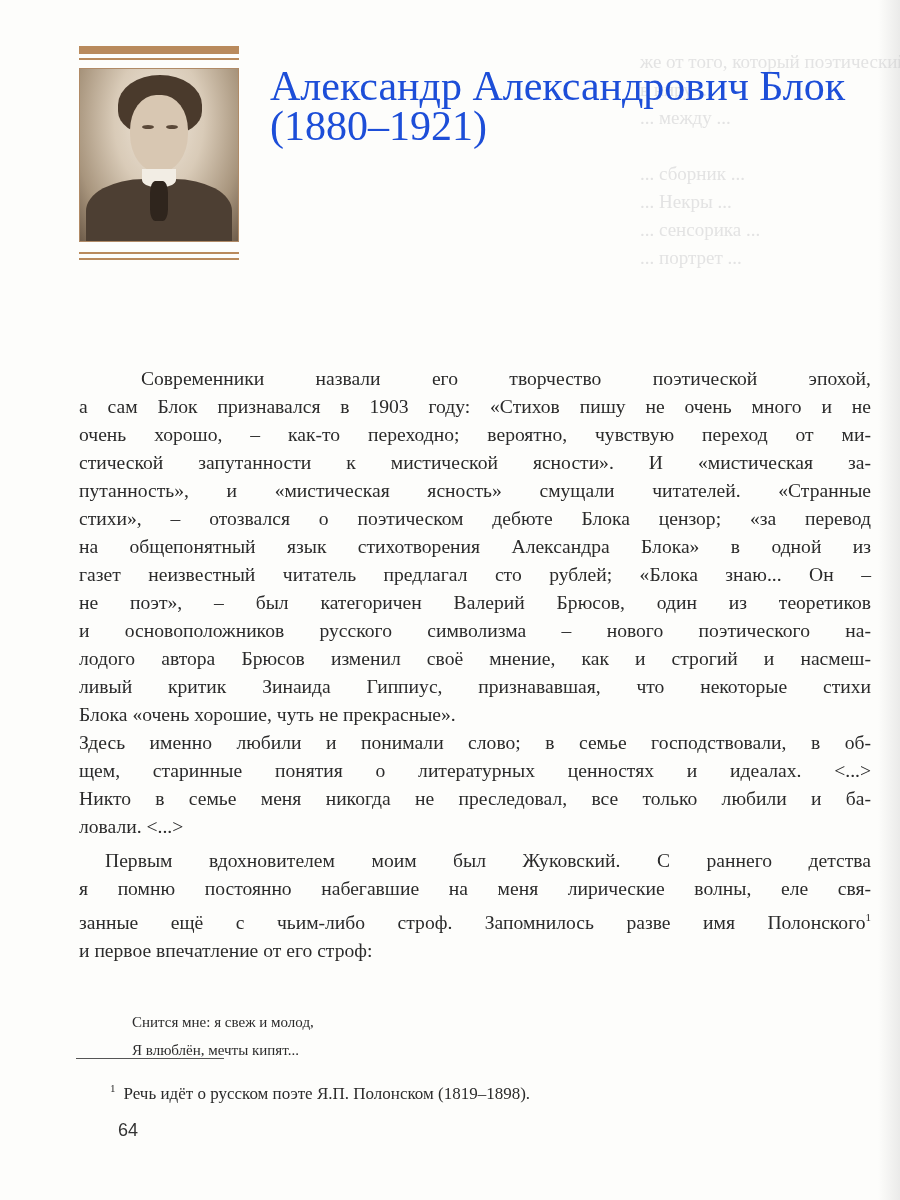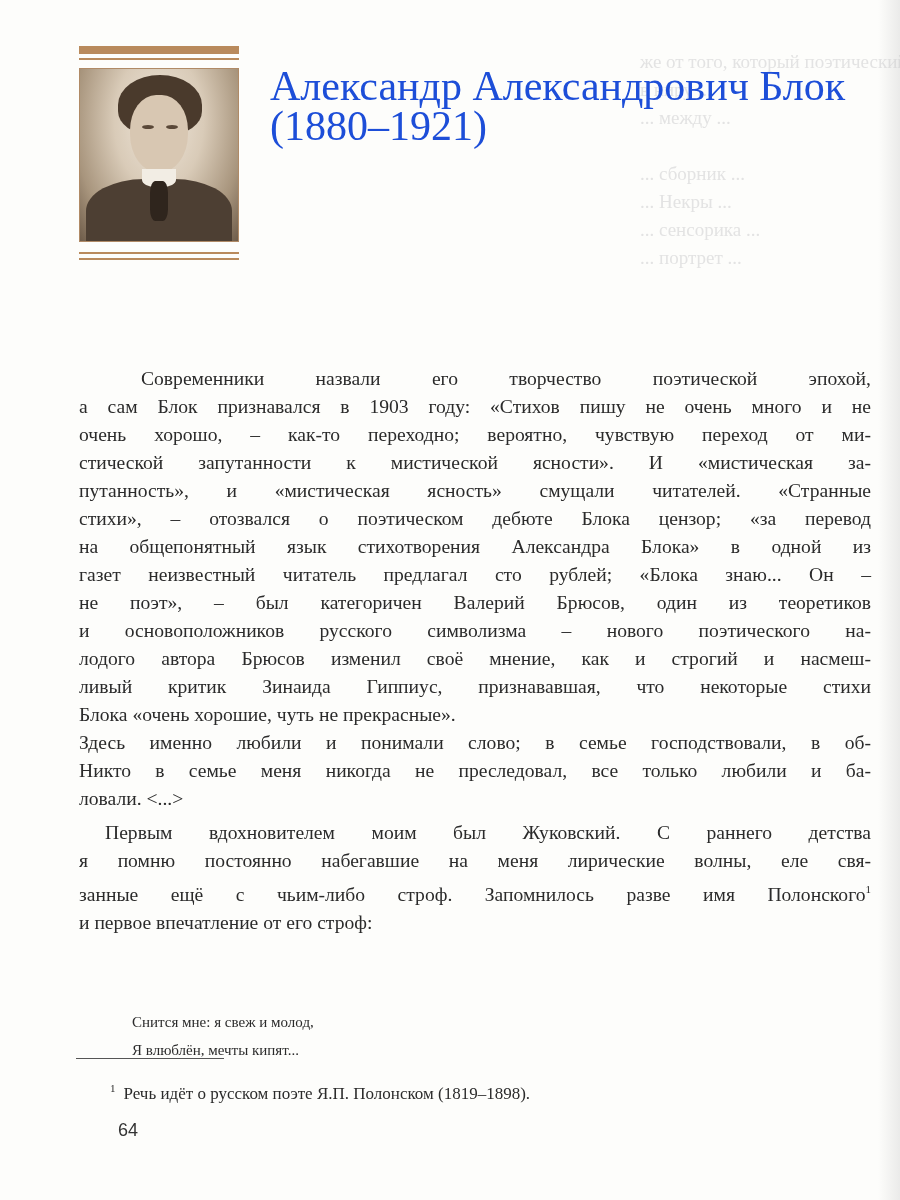--- a/index.html
+++ b/index.html
@@ -116,20 +116,21 @@
     <span class="line">на общепонятный язык стихотворения Александра Блока» в одной из</span>
     <span class="line">газет неизвестный читатель предлагал сто рублей; «Блока знаю... Он –</span>
     <span class="line">не поэт», – был категоричен Валерий Брюсов, один из теоретиков</span>
     <span class="line">и основоположников русского символизма – нового поэтического на-</span>
     <span class="line">лодого автора Брюсов изменил своё мнение, как и строгий и насмеш-</span>
     <span class="line">ливый критик Зинаида Гиппиус, признававшая, что некоторые стихи</span>
     <span class="line last">Блока «очень хорошие, чуть не прекрасные».</span>
   </p>
   <p>
     <span class="line">Здесь именно любили и понимали слово; в семье господствовали, в об-</span>
+    <span class="line">щем, старинные понятия о литературных ценностях и идеалах. &lt;...&gt;</span>
     <span class="line">Никто в семье меня никогда не преследовал, все только любили и ба-</span>
     <span class="line last">ловали. &lt;...&gt;</span>
   </p>
   <p style="margin-top:6px;">
     <span class="line" style="padding-left:26px;">Первым вдохновителем моим был Жуковский. С раннего детства</span>
     <span class="line">я помню постоянно набегавшие на меня лирические волны, еле свя-</span>
     <span class="line"><span>занные ещё с чьим-либо строф. Запомнилось разве имя Полонского</span><sup class="ref">1</sup></span>
     <span class="line last">и первое впечатление от его строф:</span>
   </p>
 </div>

